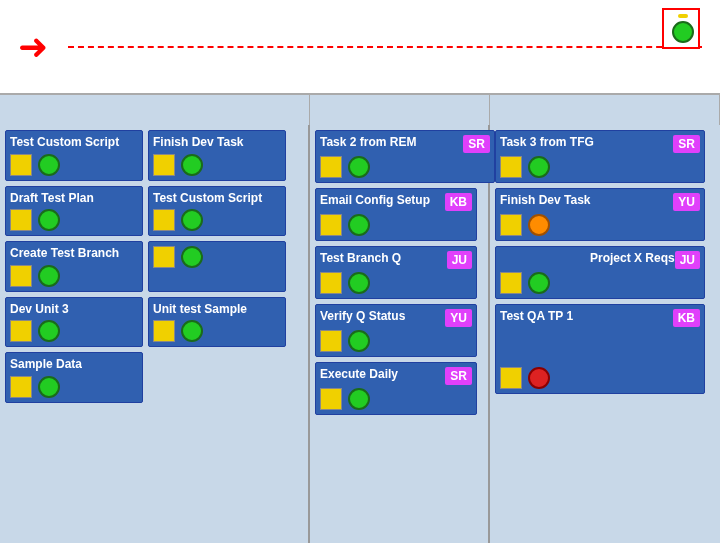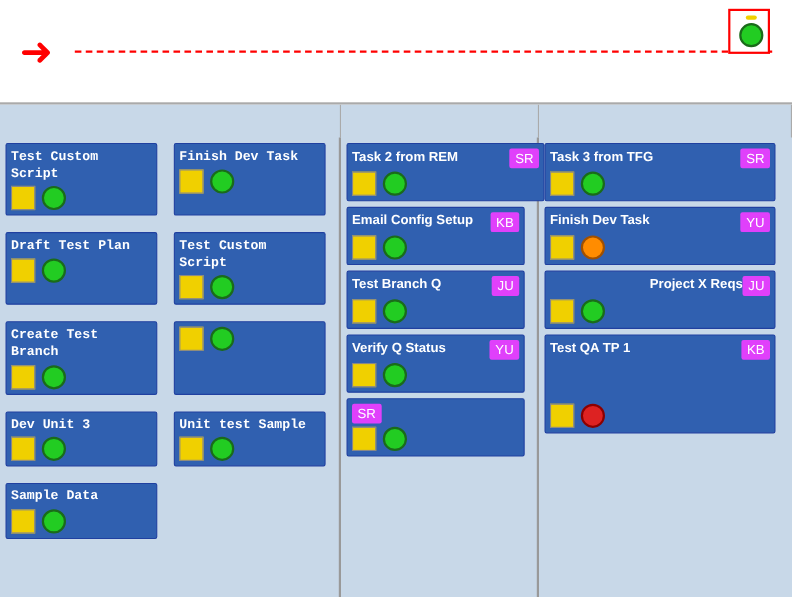--- a/index.html
+++ b/index.html
@@ -70,21 +70,21 @@
     }
     .express-card-text {
       font-size: 12px;
       font-weight: bold;
       color: #1a3a6b;
       line-height: 1.2;
     }
     .badge {
       padding: 2px 5px;
       font-size: 12px;
-      font-weight: normal;
+      font-weight: bold;
       color: white;
       border-radius: 2px;
     }
     .badge-yellow { background: #f0d000; color: #000; }
     .badge-pink { background: #e040fb; color: white; }
     .badge-green-btn {
       width: 22px; height: 22px;
       border-radius: 50%;
       background: #22cc22;
       border: 2px solid #1a6b1a;
@@ -192,21 +192,21 @@
 
 <div class="col-headers">
   <div class="col-header col-backlog-h"></div>
   <div class="col-header col-todo-h"></div>
   <div class="col-header col-wip-h"></div>
 </div>
 
 <div class="columns">
 
   <div class="col-backlog">
-    <div class="col-inner" id="backlog-cards" style="display: flex; flex-wrap: wrap; gap: 15px; padding: 5px; align-content: flex-start; font-family: Liberation Mono, monospace;">
+    <div class="col-inner" id="backlog-cards" style="display: flex; flex-wrap: wrap; gap: 5px; padding: 5px; align-content: flex-start;">
         <div class="card" style="width: 138px;">
           <div class="card-top">
             <div class="card-title">Test Custom Script</div>
           </div>
           <div class="card-bottom">
             <span class="yellow-square"></span>
             <span style="width: 22px; height: 22px; border-radius: 50%; background: rgb(34, 204, 34); border: 2px solid rgb(26, 107, 26); display: inline-block; flex-shrink: 0;"></span>
           </div>
         </div>
         <div class="card" style="width: 138px;">
@@ -318,20 +318,21 @@
             <div class="card-title">Verify Q Status</div>
             <span class="badge badge-pink">YU</span>
           </div>
           <div class="card-bottom">
             <span class="yellow-square"></span>
             <span style="width: 22px; height: 22px; border-radius: 50%; background: rgb(34, 204, 34); border: 2px solid rgb(26, 107, 26); display: inline-block; flex-shrink: 0;"></span>
           </div>
         </div>
         <div class="card" style="width: 162px;">
           <div class="card-top">
+            <div class="card-title">Execute Daily</div>
             <span class="badge badge-pink">SR</span>
           </div>
           <div class="card-bottom">
             <span class="yellow-square"></span>
             <span style="width: 22px; height: 22px; border-radius: 50%; background: rgb(34, 204, 34); border: 2px solid rgb(26, 107, 26); display: inline-block; flex-shrink: 0;"></span>
           </div>
         </div>
       </div>
   </div>
 

